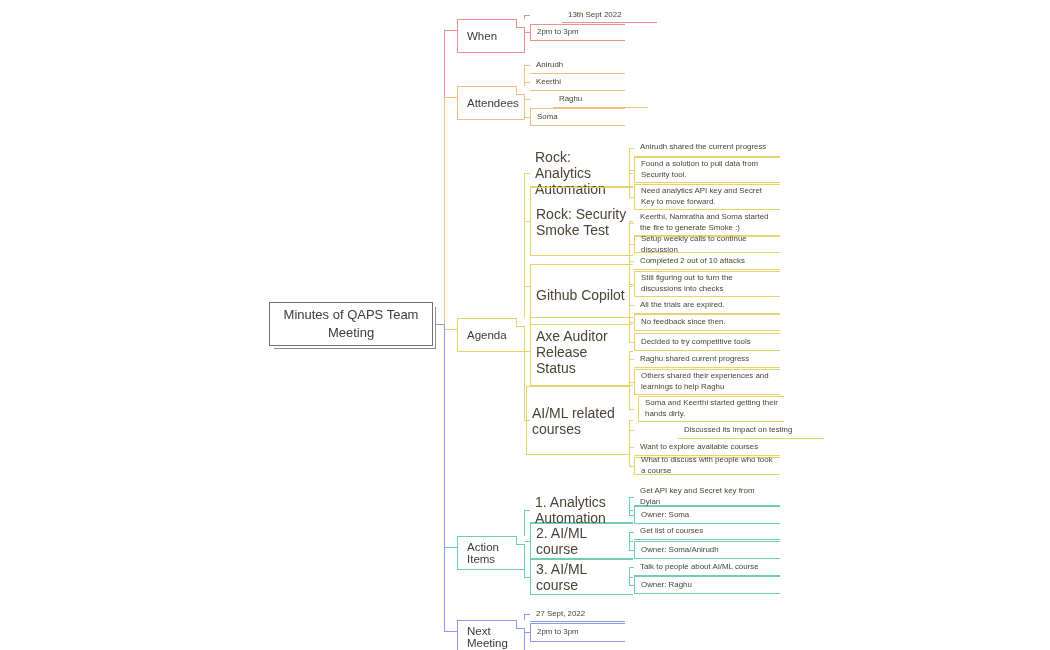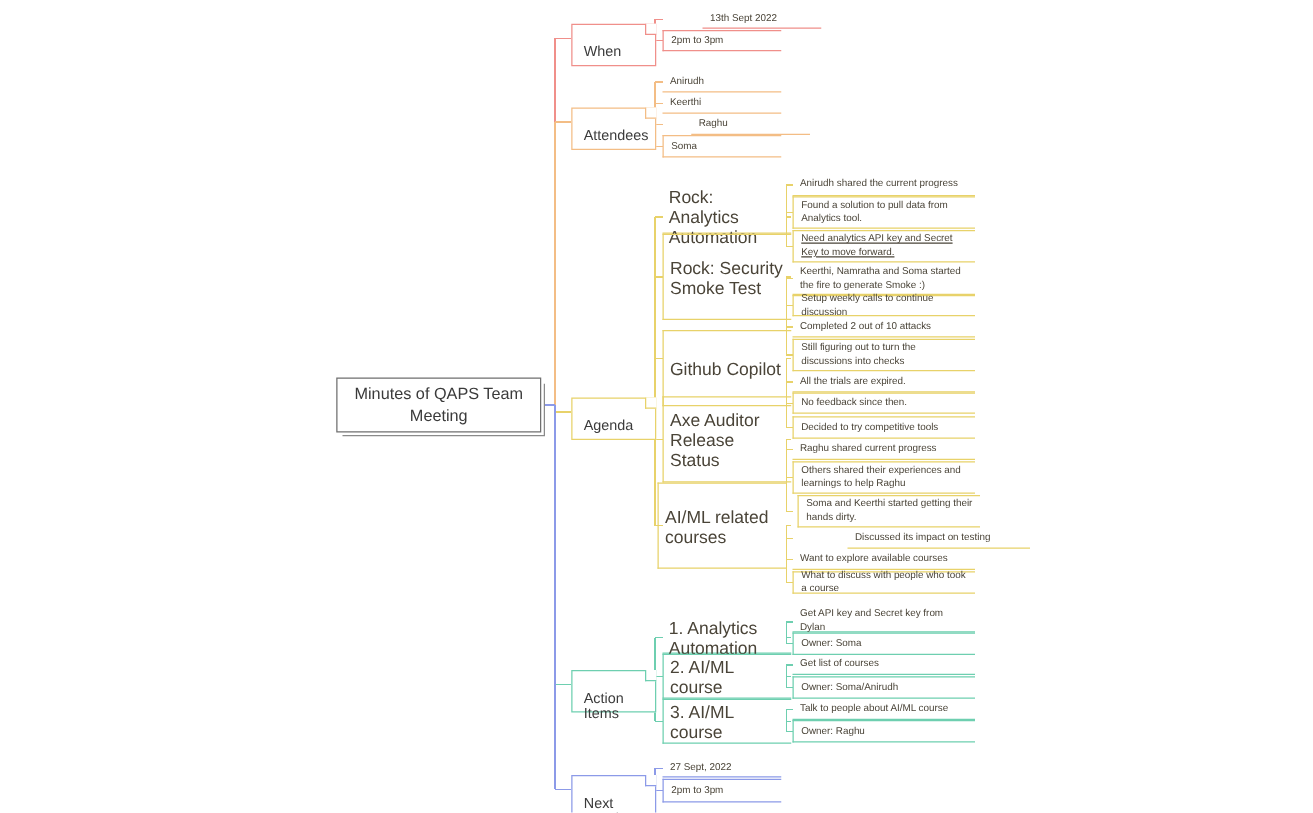--- a/index.html
+++ b/index.html
@@ -29,21 +29,21 @@
     box-shadow:3px 3px 0 -1px #ffffff, 4px 4px 0 -1px #8a8a8a;
     z-index:5;
   }
 
   
   .branch{
     position:absolute;
     box-sizing:border-box;
     border:1px solid;
     background:#ffffff;
-    display:flex;
+    display:flex;align-items:center;
     font-size:11.5px;
     color:#3b3b3b;
     padding:16px 9px;
     z-index:4;
   }
   
   .branch .fold{
     position:absolute;right:-1px;top:-1px;
     width:8px;height:8px;
     background:#ffffff;
@@ -201,23 +201,23 @@
         <span class="fold" style="border-color: rgb(232, 210, 106);"></span>
         <span>Agenda</span>
       </div>
       <div class="sub under" style="left: 530px; top: 160px; width: 103px; height: 27px; border-color: rgb(232, 210, 106);">
         <span>Rock: Analytics Automation</span>
       </div>
       <div class="leaf under" style="left: 634px; top: 139px; width: 146px; height: 18px; border-color: rgb(232, 210, 106);">
         <span>Anirudh shared the current progress</span>
       </div>
       <div class="leaf bracket" style="left: 634px; top: 157px; width: 146px; height: 26px; border-color: rgb(232, 210, 106);">
-        <span>Found a solution to pull data from Analytics tool.</span>
-      </div>
-      <div class="leaf bracket" style="left: 634px; top: 184px; width: 146px; height: 26px; border-color: rgb(232, 210, 106); text-decoration: underline;">
+        <span>Found a solution to pull data from Security tool.</span>
+      </div>
+      <div class="leaf bracket" style="left: 634px; top: 184px; width: 146px; height: 26px; border-color: rgb(232, 210, 106);">
         <span>Need analytics API key and Secret Key to move forward.</span>
       </div>
       <div class="sub bracket" style="left: 530px; top: 187px; width: 103px; height: 69px; border-color: rgb(232, 210, 106);">
         <span>Rock: Security Smoke Test</span>
       </div>
       <div class="leaf under" style="left: 634px; top: 210px; width: 146px; height: 26px; border-color: rgb(232, 210, 106);">
         <span>Keerthi, Namratha and Soma started the fire to generate Smoke :)</span>
       </div>
       <div class="leaf bracket" style="left: 634px; top: 236px; width: 146px; height: 17px; border-color: rgb(232, 210, 106);">
         <span>Setup weekly calls to continue discussion</span>

